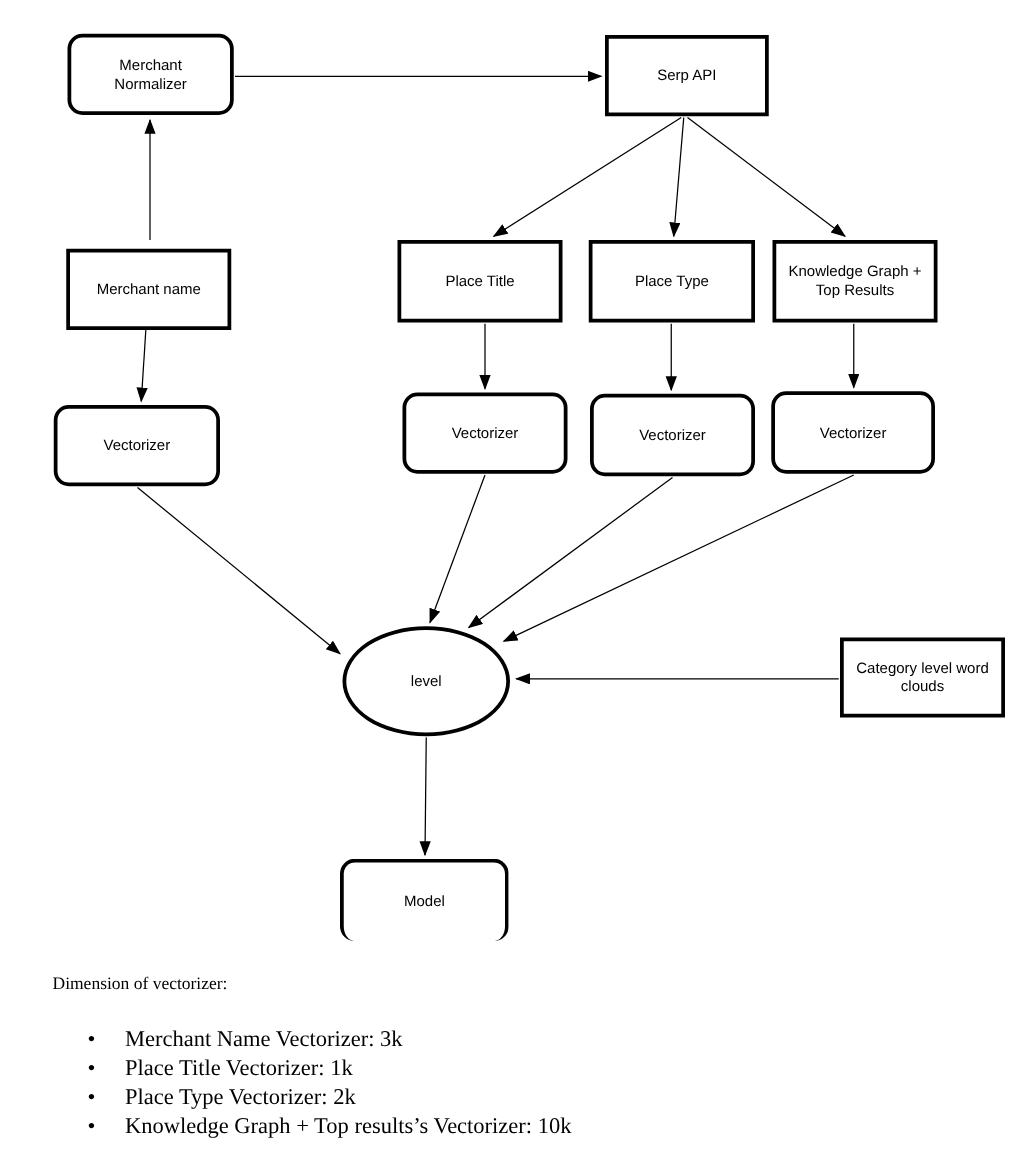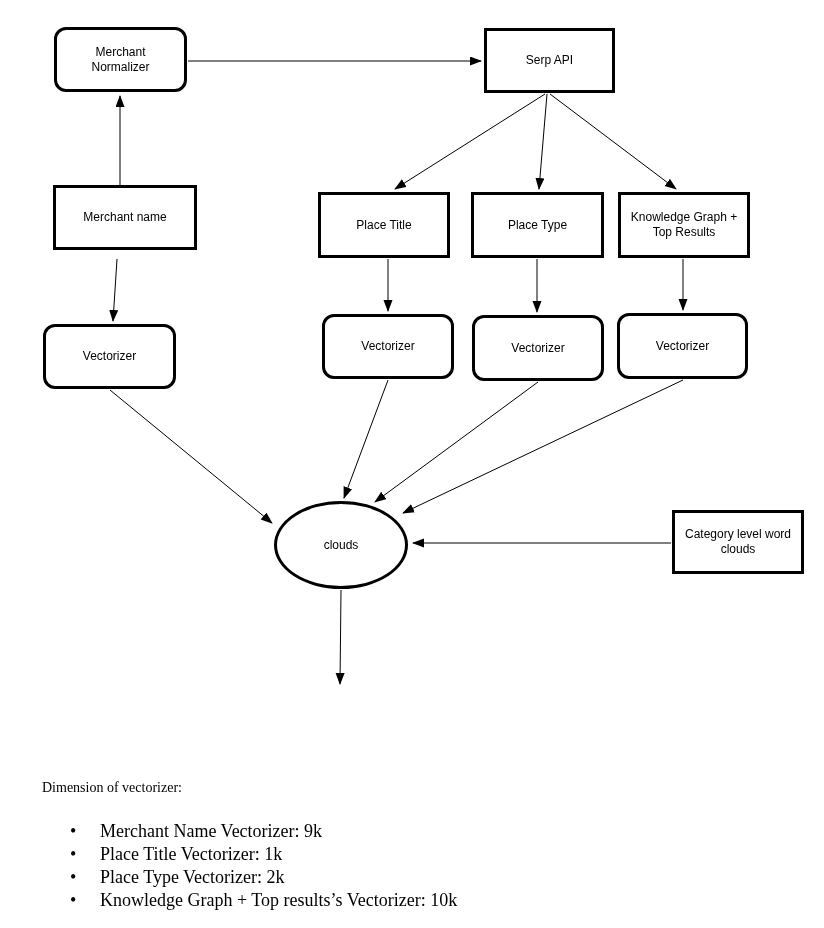--- a/index.html
+++ b/index.html
@@ -102,47 +102,48 @@
       <line x1="683" y1="380" x2="403" y2="513" marker-end="url(#arrow)"></line>
       <line x1="671" y1="543" x2="413" y2="543" marker-end="url(#arrow)"></line>
       <line x1="341" y1="590" x2="340" y2="684" marker-end="url(#arrow)"></line>
     </g>
   </svg>
 
   <div class="node rounded" style="left:54px; top:27px; width:133px; height:65px;">Merchant Normalizer</div>
 
   <div class="node" style="left:484px; top:28px; width:131px; height:65px;">Serp API</div>
 
-  <div class="node" style="left:53px; top:185px; width:144px; height:65px;">Merchant name</div>
+  <div class="node" style="left:53px; top:199px; width:132px; height:65px;">Merchant name</div>
 
   <div class="node" style="left:318px; top:192px; width:132px; height:66px;">Place Title</div>
 
   <div class="node" style="left:471px; top:192px; width:133px; height:66px;">Place Type</div>
 
   <div class="node" style="left:618px; top:192px; width:132px; height:66px;">Knowledge Graph + Top Results</div>
 
   <div class="node rounded" style="left:43px; top:324px; width:133px; height:65px;">Vectorizer</div>
 
   <div class="node rounded" style="left:322px; top:314px; width:132px; height:65px;">Vectorizer</div>
 
   <div class="node rounded" style="left:472px; top:315px; width:132px; height:66px;">Vectorizer</div>
 
   <div class="node rounded" style="left:617px; top:313px; width:131px; height:66px;">Vectorizer</div>
 
-  <div class="node ellipse" style="left:274px; top:501px; width:134px; height:88px;">clouds</div>
+  <div class="node ellipse" style="left:274px; top:501px; width:134px; height:88px;">level</div>
 
   <div class="node" style="left:672px; top:510px; width:132px; height:64px;">Category level word clouds</div>
 
+  <div class="node rounded clip-bottom" style="left:272px; top:687px; width:135px; height:66px;">Model</div>
 
   <div class="notes">
     <div class="notes-heading">Dimension of vectorizer:</div>
     <ul class="notes-list">
       <li>
         <span class="bullet-dot">•</span>
-        <span>Merchant Name Vectorizer: 9k</span>
+        <span>Merchant Name Vectorizer: 3k</span>
       </li>
       <li>
         <span class="bullet-dot">•</span>
         <span>Place Title Vectorizer: 1k</span>
       </li>
       <li>
         <span class="bullet-dot">•</span>
         <span>Place Type Vectorizer: 2k</span>
       </li>
       <li>

